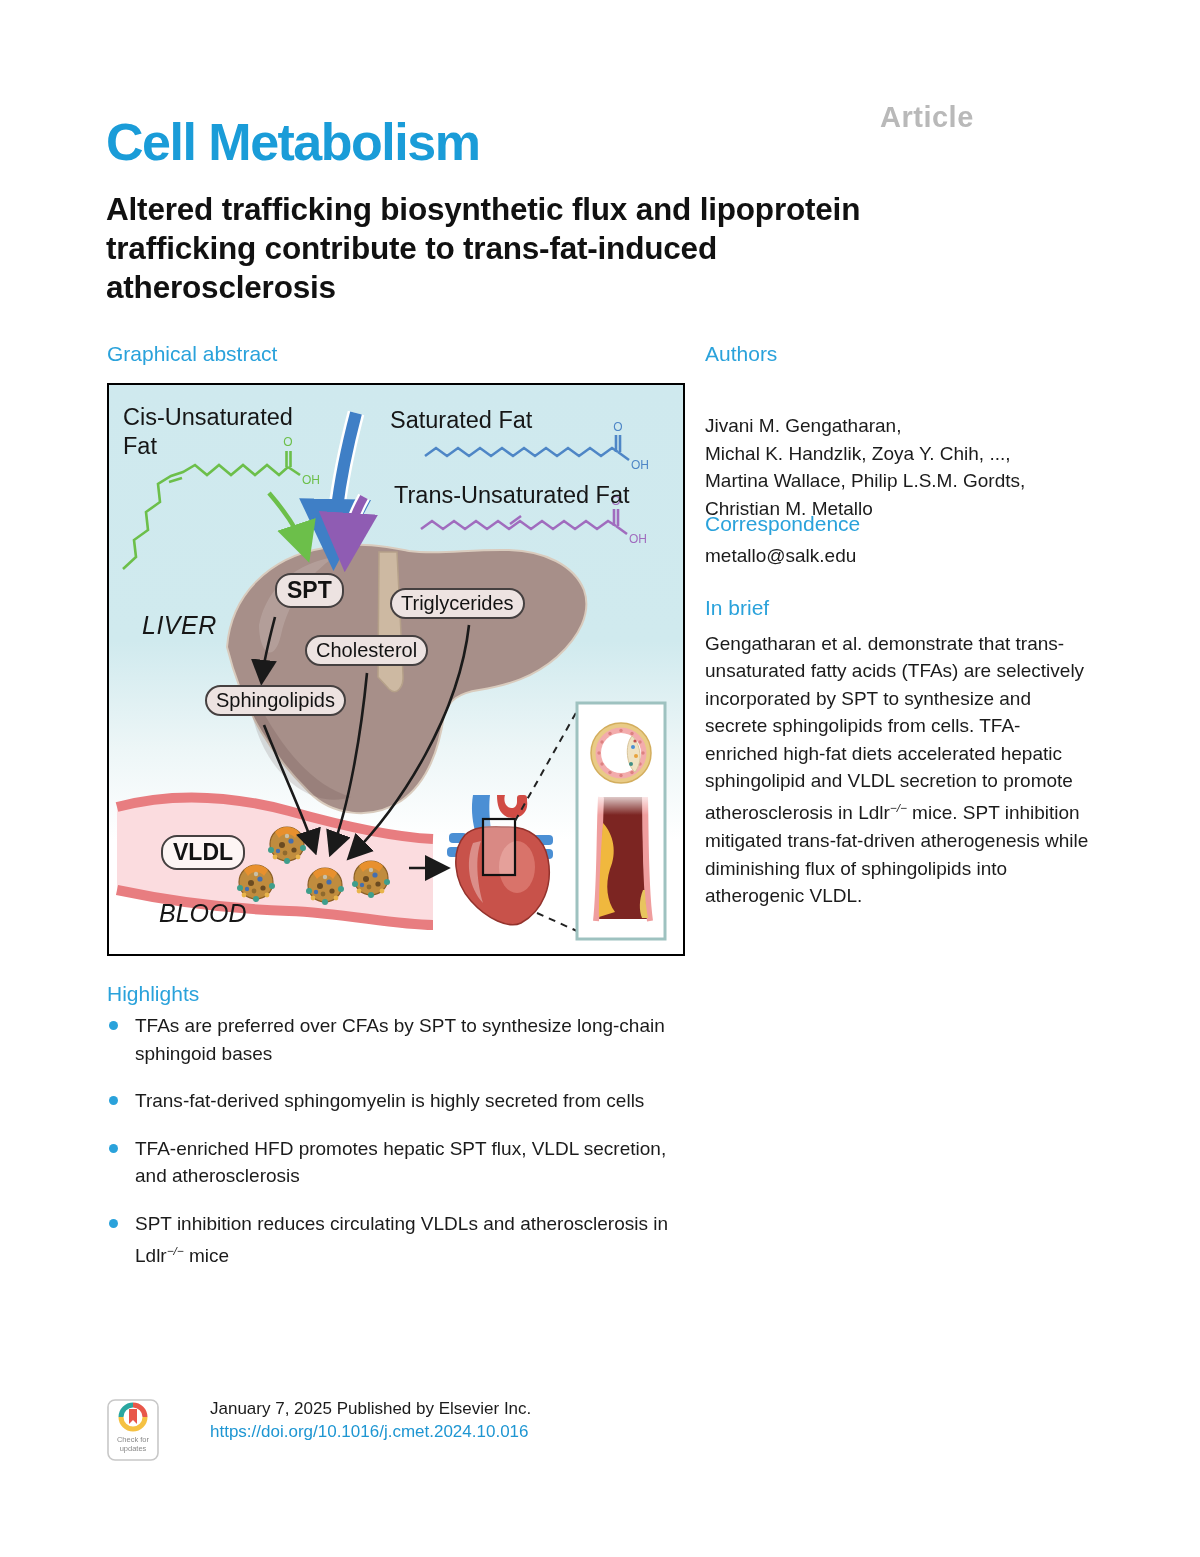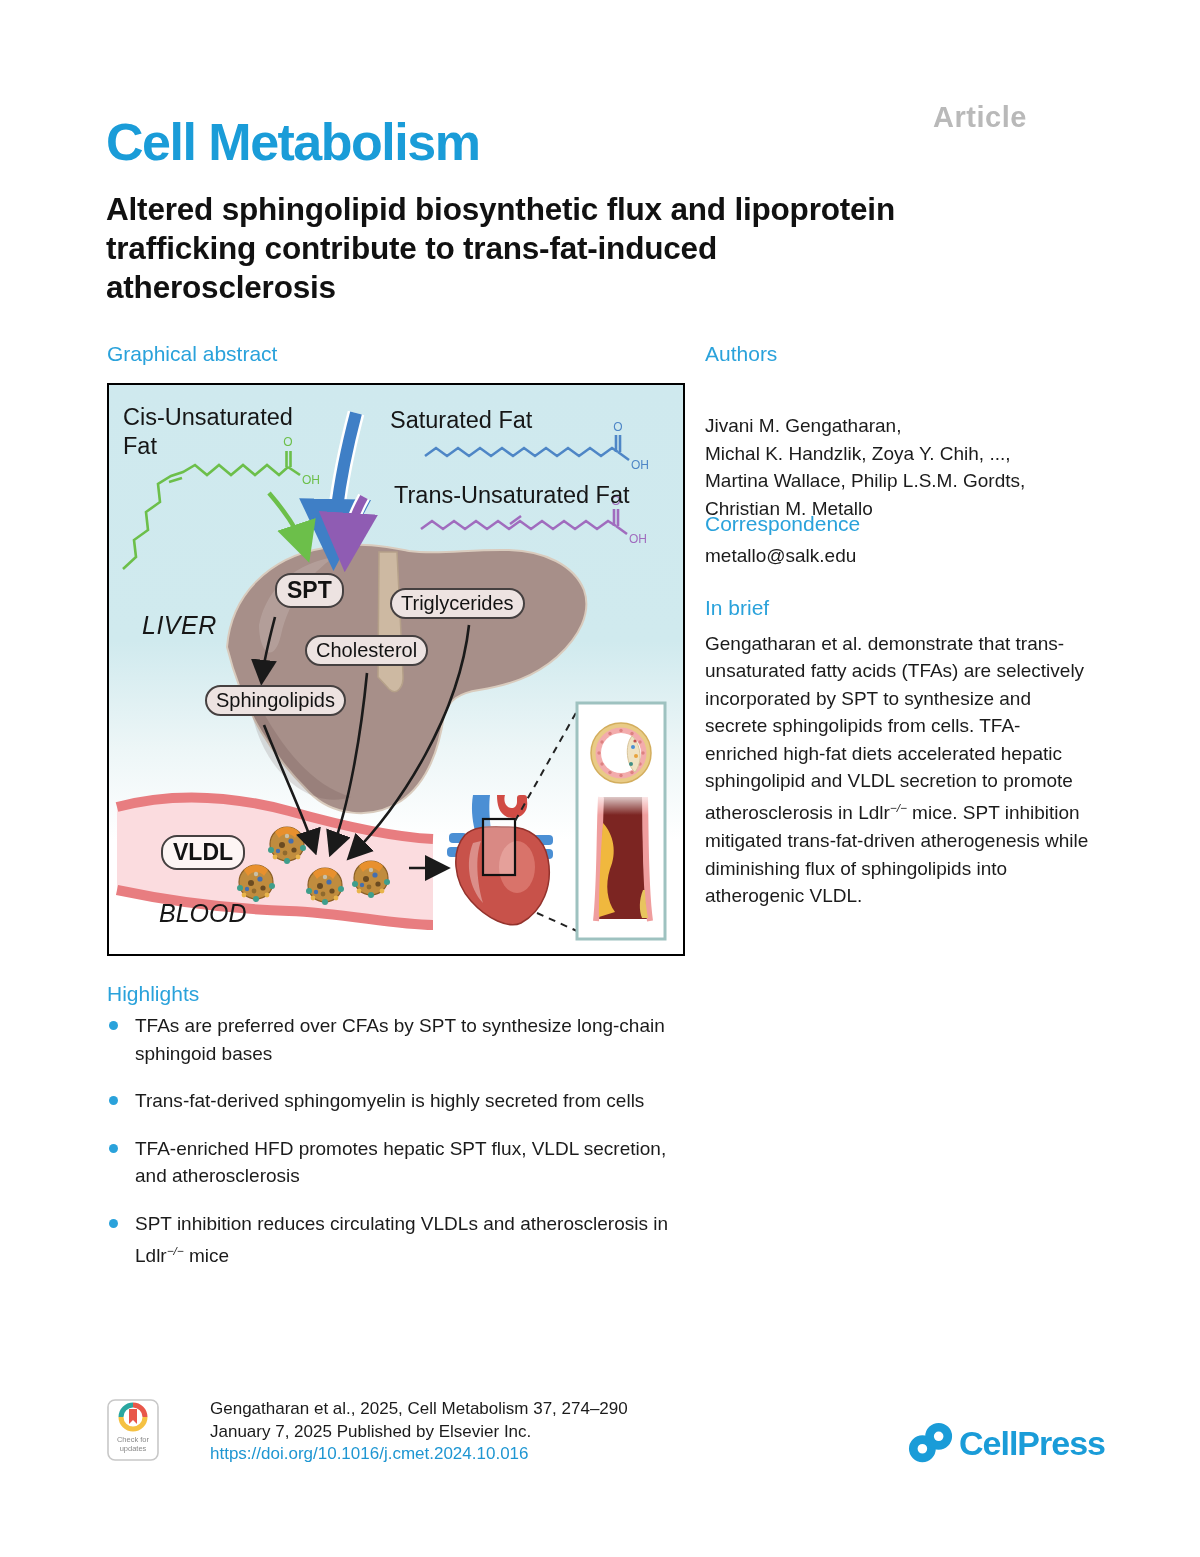--- a/index.html
+++ b/index.html
@@ -6,21 +6,21 @@
     --brand_blue:#1A9CD8; --heading_blue:#2AA2DB; --link_blue:#1E96D2;
     --article_gray:#B9B9B9; --text:#1B1B1B; --abstract_bg:#CFE9EE;
   }
   *{margin:0;padding:0;box-sizing:border-box;}
   html,body{background:#fff;}
   body{font-family:"Liberation Sans","DejaVu Sans",sans-serif;color:var(--text);}
   .page{position:relative;width:1200px;height:1557px;background:#fff;overflow:hidden;}
 
   .journal-logo{position:absolute;left:106px;top:112px;font-size:52px;font-weight:bold;
     letter-spacing:-1.5px;color:var(--brand_blue);}
-  .article-type{position:absolute;left:880px;top:101px;width:200px;text-align:center;
+  .article-type{position:absolute;left:880px;top:101px;width:200px;text-align:left;
     font-size:29px;font-weight:bold;color:var(--article_gray);letter-spacing:0.5px;}
 
   .paper-title{position:absolute;left:106px;top:190px;width:1000px;font-size:31.5px;
     font-weight:bold;line-height:39px;color:#111;letter-spacing:-0.2px;}
 
   .sec-heading{font-size:21px;color:var(--heading_blue);}
   .ga-heading{position:absolute;left:107px;top:342px;text-align:right;}
   .authors-heading{position:absolute;left:705px;top:342px;text-align:right;}
   .corr-heading{position:absolute;left:705px;top:512px;}
   .inbrief-heading{position:absolute;left:705px;top:596px;}
@@ -59,21 +59,21 @@
 </style>
 </head>
 <body>
 
 <div class="page">
 
   <div class="journal-logo">Cell Metabolism</div>
   <div class="article-type">Article</div>
 
   <div class="paper-title">
-    <div><span>Altered sphingolipid biosynthetic flux and lipoprotein</span></div>
+    <div><span>Altered trafficking biosynthetic flux and lipoprotein</span></div>
     <div><span>trafficking contribute to </span><span class="rt-i">trans</span><span>-fat-induced</span></div>
     <div><span>atherosclerosis</span></div>
   </div>
 
   <div class="sec-heading ga-heading">Graphical abstract</div>
 
   <div class="ga-box">
     <svg class="ga-art" width="573" height="568" viewBox="0 0 573 568">
       <defs>
         <marker id="ahGreen" markerWidth="9" markerHeight="9" refX="6" refY="4.5" orient="auto">
@@ -267,28 +267,18 @@
       <path d="M 14,18 A 12 12 0 0 1 26,6" fill="none" stroke="#2aa6a0" stroke-width="5"></path>
       <path d="M 26,6 A 12 12 0 0 1 38,18" fill="none" stroke="#e8574a" stroke-width="5"></path>
       <path d="M 38,18 A 12 12 0 0 1 14,18" fill="none" stroke="#f5c142" stroke-width="5"></path>
       <path d="M 22,10 h 8 v 15 l -4,-4 l -4,4 z" fill="#e8574a"></path>
       <text x="26" y="43" text-anchor="middle" font-size="7.5" fill="#8a8a8a">Check for</text>
       <text x="26" y="52" text-anchor="middle" font-size="7.5" fill="#8a8a8a">updates</text>
     </svg>
   </div>
 
   <div class="citation">
-    <div><span>Gengatharan et al., 2025, Cell Metabolism </span><span class="rt-i">37</span><span>, 274–290</span></div>
     <div>January 7, 2025 Published by Elsevier Inc.</div>
     <div><a href="#" class="doi-link">https://doi.org/10.1016/j.cmet.2024.10.016</a></div>
   </div>
 
-  <div class="publisher">
-    <svg width="46" height="46" viewBox="0 0 48 48">
-      <g fill="none" stroke="#1a9cd8" stroke-width="9">
-        <circle cx="15" cy="30" r="9.5"></circle>
-        <circle cx="32" cy="17" r="9.5"></circle>
-      </g>
-    </svg>
-    <span class="publisher-text">CellPress</span>
-  </div>
 
 </div>
 
 </body></html>

